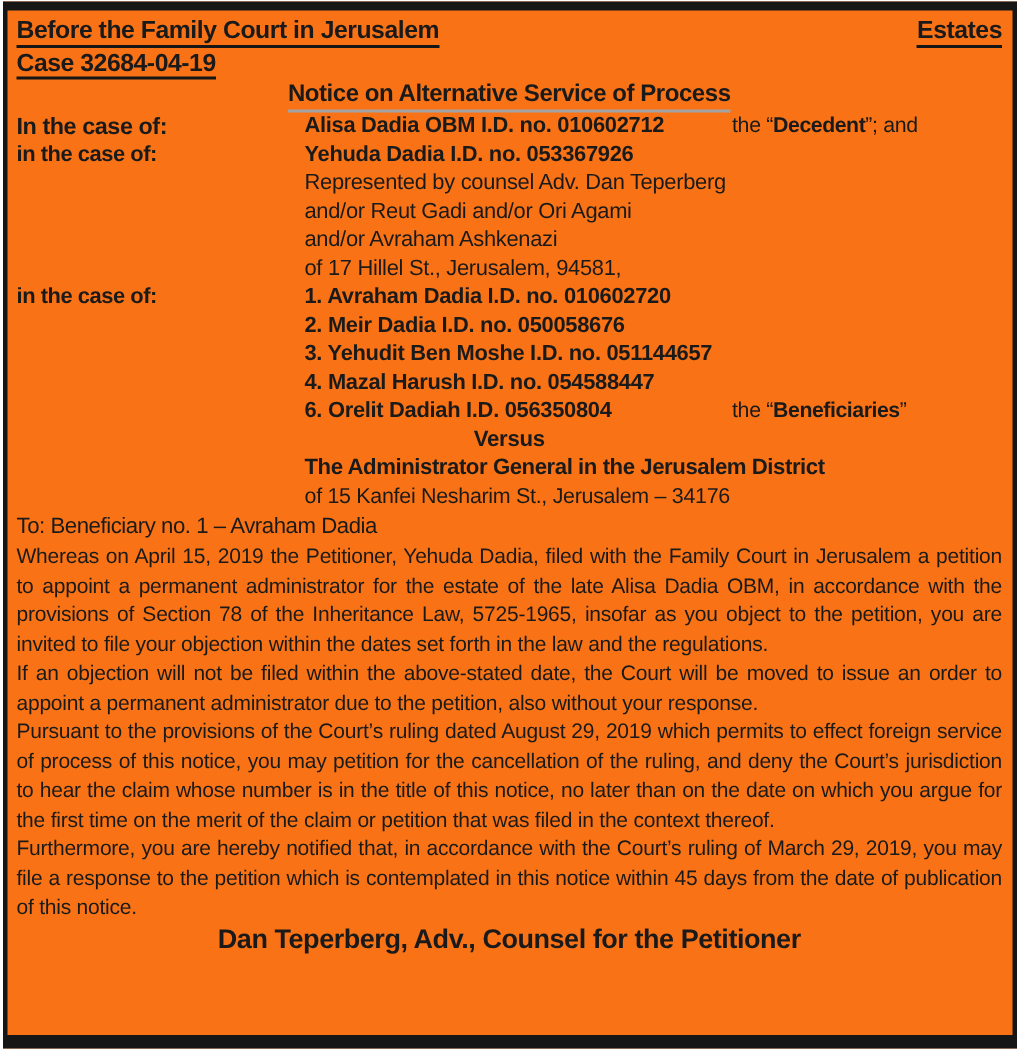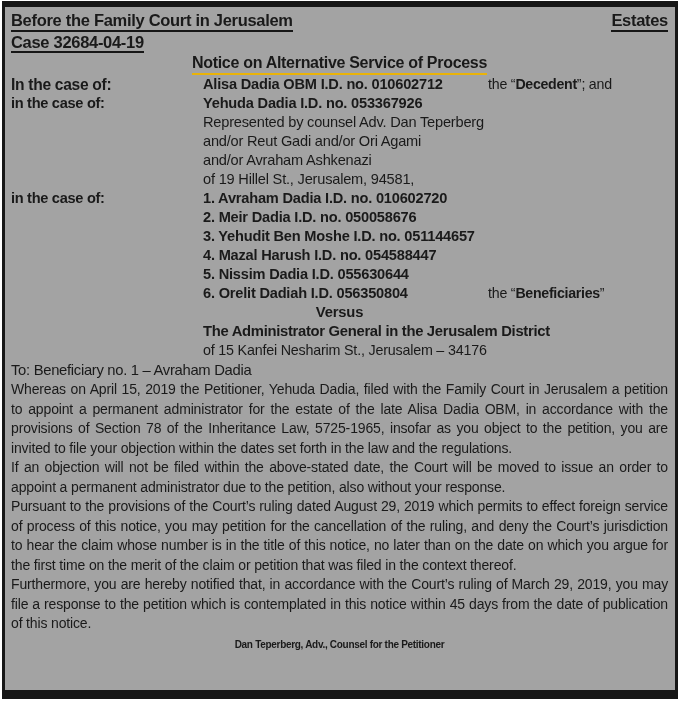--- a/index.html
+++ b/index.html
@@ -6,42 +6,42 @@
   body{width:682px;height:702px;overflow:hidden;font-family:"Liberation Sans",sans-serif;color:#1a1a1a;}
   .page{
     box-sizing:border-box;
     margin:1px 4px 2px 2px;
     height:698px;
     border:3px solid #161616;
     border-top-width:6px;
     border-bottom-width:9px;
     padding:3px 7px 0 6px;
     overflow:hidden;
-    background:#a3a3a3;
+    background:#f97316;
   }
   .hdr-row{display:flex;justify-content:space-between;align-items:baseline;line-height:20px;}
   .u{border-bottom:2px solid #161616;padding-bottom:0px;}
   .hdr-left,.hdr-right,.case-no{font-weight:bold;font-size:16.5px;letter-spacing:-0.3px;}
   .case-row{line-height:20px;}
   .title-row{text-align:center;line-height:20px;}
-  .doc-title{display:inline-block;font-weight:bold;font-size:16px;letter-spacing:-0.3px;border-bottom:2px solid #eab308;}
+  .doc-title{display:inline-block;font-weight:bold;font-size:16px;letter-spacing:-0.3px;border-bottom:2px solid #a3a3a3;}
   .prow{display:grid;grid-template-columns:192px 285px 1fr;line-height:19px;}
   .plabel{font-weight:bold;font-size:14.6px;letter-spacing:-0.3px;}
   .plabel.big{font-size:15.6px;}
   .pvalue{font-size:14.6px;letter-spacing:-0.2px;}
   .pvalue.b{font-weight:bold;}
   .pann{font-size:14.2px;letter-spacing:-0.2px;white-space:nowrap;}
   .pann b{letter-spacing:-0.3px;}
   .versus-row{text-align:center;font-weight:bold;font-size:14.8px;line-height:19px;letter-spacing:-0.2px;}
   .resp-row{display:grid;grid-template-columns:192px 1fr;line-height:19px;}
   .resp-name{font-weight:bold;font-size:14.8px;letter-spacing:-0.3px;}
   .resp-addr{font-size:14.3px;letter-spacing:-0.2px;}
   .addressee{font-weight:normal;font-size:14.8px;line-height:20px;letter-spacing:-0.3px;}
   .para{font-size:14px;line-height:19.5px;text-align:justify;letter-spacing:-0.15px;margin:0;}
-  .signature{text-align:center;font-weight:bold;font-size:10px;line-height:22px;letter-spacing:-0.3px;}
+  .signature{text-align:center;font-weight:bold;font-size:18px;line-height:22px;letter-spacing:-0.3px;}
 </style>
 </head>
 <body>
 
 <div class="page">
 
   <div class="hdr-row">
     <span class="hdr-left u">Before the Family Court in Jerusalem</span>
     <span class="hdr-right u">Estates</span>
   </div>
@@ -79,21 +79,21 @@
   </div>
 
   <div class="prow">
     <span></span>
     <span class="pvalue">and/or Avraham Ashkenazi</span>
     <span class="pann"></span>
   </div>
 
   <div class="prow">
     <span></span>
-    <span class="pvalue">of 19 Hillel St., Jerusalem, 94581,</span>
+    <span class="pvalue">of 17 Hillel St., Jerusalem, 94581,</span>
     <span class="pann"></span>
   </div>
 
 
   <div class="prow">
     <span class="plabel">in the case of:</span>
     <span class="pvalue b">1. Avraham Dadia I.D. no. 010602720</span>
     <span class="pann"></span>
   </div>
 
@@ -110,21 +110,20 @@
   </div>
 
   <div class="prow">
     <span></span>
     <span class="pvalue b">4. Mazal Harush I.D. no. 054588447</span>
     <span class="pann"></span>
   </div>
 
   <div class="prow">
     <span></span>
-    <span class="pvalue b">5. Nissim Dadia I.D. 055630644</span>
     <span class="pann"></span>
   </div>
 
   <div class="prow">
     <span></span>
     <span class="pvalue b">6. Orelit Dadiah I.D. 056350804</span>
     <span class="pann"><span>the “</span><b>Beneficiaries</b><span>”</span></span>
   </div>
 
   <div class="versus-row">Versus</div>

